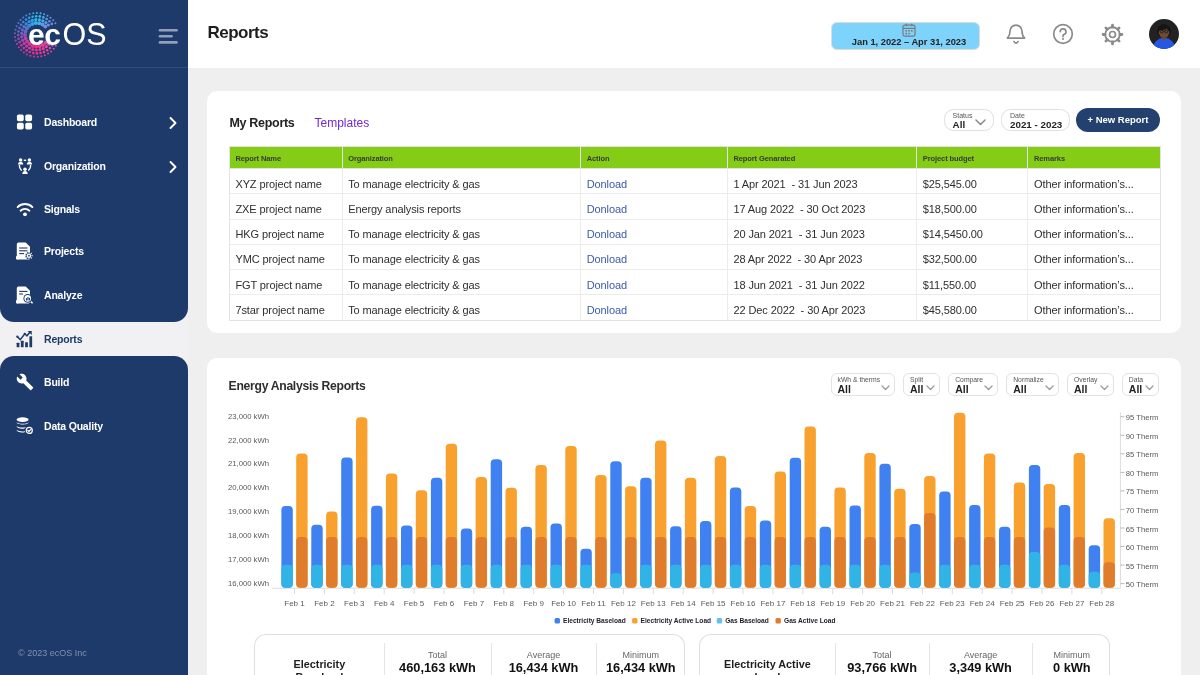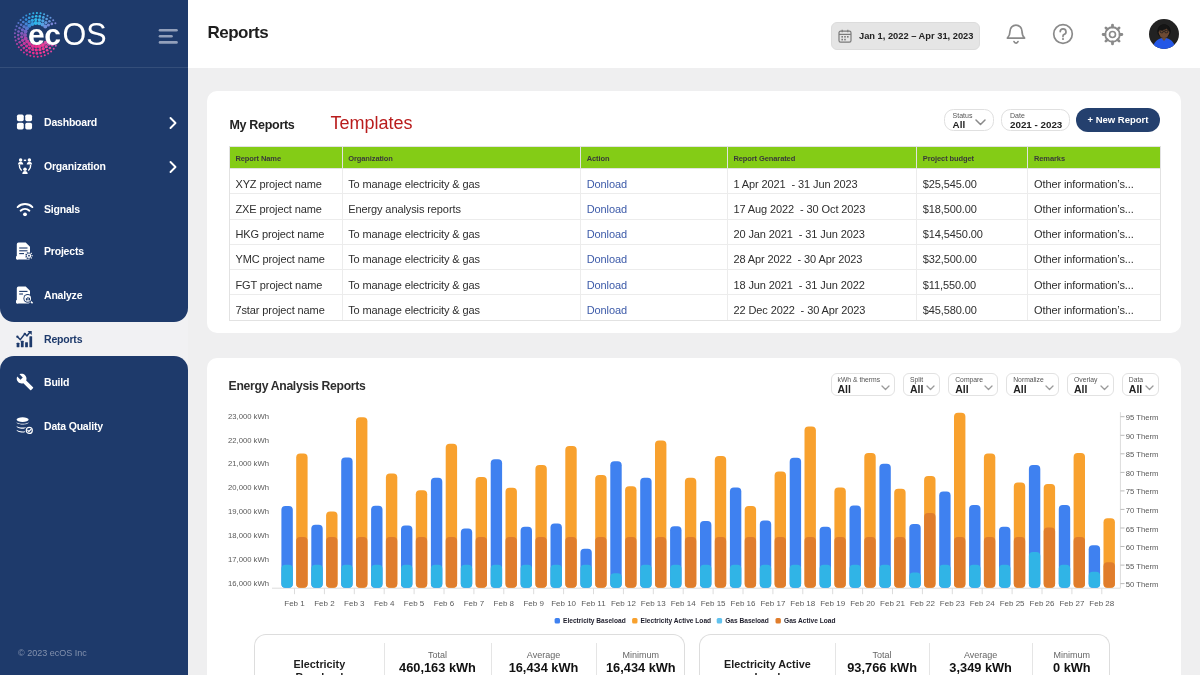--- a/index.html
+++ b/index.html
@@ -17,35 +17,35 @@
 .nicon { position:absolute; left:15px; top:50%; transform:translateY(-50%); width:19px; display:flex; justify-content:center; }
 .nav.active .nicon { left:8px; }
 .nlabel { position:absolute; left:44px; top:50%; transform:translateY(-50%); font-size:10.5px; font-weight:bold; letter-spacing:-0.2px; }
 .nav.active .nlabel { left:37px; }
 .chev { position:absolute; right:11px; top:50%; transform:translateY(-50%); height:13px; }
 #copyright { position:absolute; left:18px; top:648px; font-size:9px; color:#8391ad; }
 
 
 #topbar { position:absolute; left:188px; top:0; width:1012px; height:68px; background:#fff; }
 #pagetitle { position:absolute; left:19.5px; top:22.5px; font-size:17px; font-weight:bold; color:#1e1e1e; letter-spacing:-0.5px; }
-#datepill { position:absolute; left:643px; top:22px; width:149px; height:28px; border:1px solid #dcdcdc; border-radius:6px; background:#e5e5e5; display:flex; align-items:center; }
+#datepill { position:absolute; left:643px; top:22px; width:149px; height:28px; border:1px solid #dcdcdc; border-radius:6px; background:#7dd3fc; display:flex; align-items:center;flex-direction:column; }
 #datepill svg { margin-left:6px; }
 #datepill span { margin-left:7px; white-space:nowrap; font-size:9.3px; font-weight:bold; color:#222; }
 .tbicon { position:absolute; top:23px; }
 #avatar { position:absolute; left:961px; top:18.5px; }
 
 
 .card { position:absolute; left:207px; width:974px; background:#fff; border-radius:10px; }
 #tablecard { top:91px; height:241.5px; }
 #chartcard { top:357.8px; height:330px; }
 
 
 #tabs { position:absolute; left:22.4px; top:22px; }
 #tab1 { font-size:12.5px; font-weight:bold; color:#222; letter-spacing:-0.3px; display:inline-block; }
-#tab2 { font-size:18px; color:#b91c1c; display:inline-block; margin-left:36px; }
+#tab2 { font-size:12px; color:#6d28d9; display:inline-block; margin-left:20px; }
 .selbox { position:absolute; border:1px solid #e0e0e0; border-radius:9.5px; background:#fff; top:17.9px; height:22.6px; }
 .selbox .lab { position:absolute; left:8px; top:2.5px; font-size:7px; color:#555; }
 .selbox .val { position:absolute; left:8px; top:9.5px; white-space:nowrap; font-size:9.8px; font-weight:bold; color:#222; }
 #statusbox { left:736.6px; width:50.7px; }
 #datebox { left:794px; width:68.6px; }
 #statusbox .chv { position:absolute; right:7px; top:9.5px; height:7px; display:block; line-height:0; }
 #newreport { position:absolute; left:869.4px; top:17px; width:83.2px; height:23.5px; background:#24406e; border-radius:12px; color:#fff; font-size:9.5px; font-weight:bold; text-align:center; line-height:23.5px; }
 
 
 #tbl { position:absolute; left:21.900000000000006px; top:54.80000000000001px; width:932.1px; border:1px solid #e2e2e2; }

